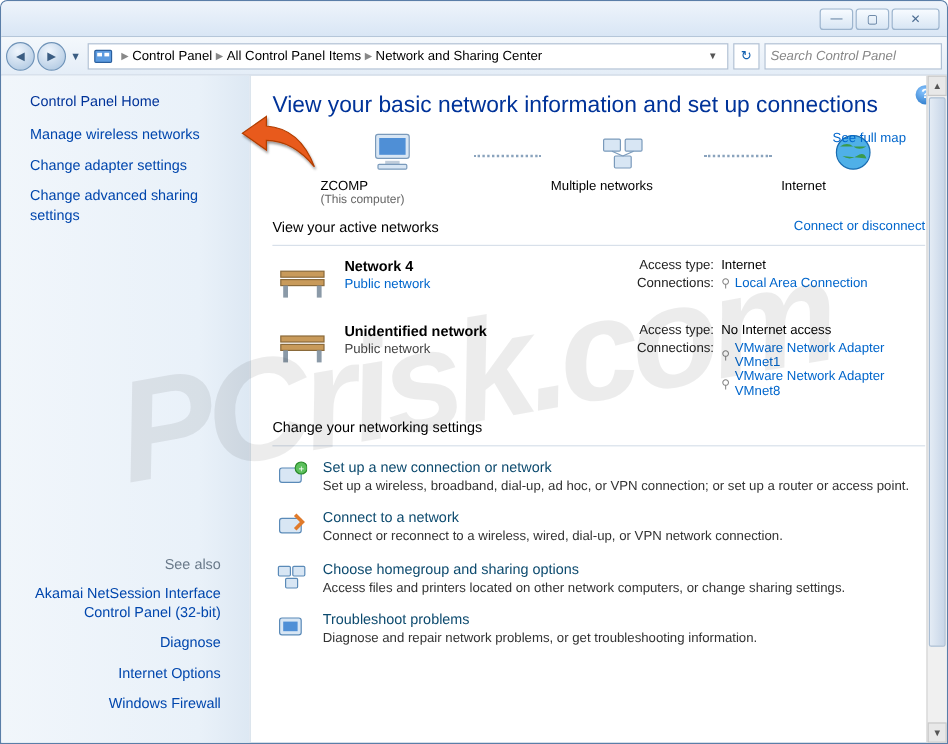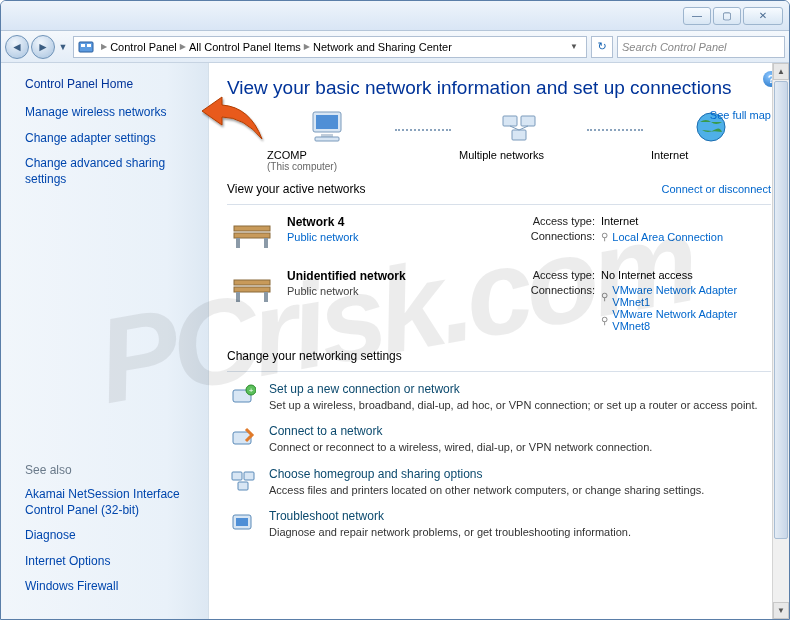--- a/index.html
+++ b/index.html
@@ -11,33 +11,33 @@
 .navbar { height: 32px; background: linear-gradient(to bottom,#f4f8fc,#e4edf7); border-bottom: 1px solid #c6d3e2; display: flex; align-items: center; padding: 0 4px; gap: 4px; }
 .nav-arrow-wrap { display: flex; align-items: center; gap: 2px; }
 .nav-arrow { width: 24px; height: 24px; border-radius: 12px; background: radial-gradient(circle at 40% 30%, #f0f6fd, #a7c2de); border: 1px solid #6f93b8; display: flex; align-items: center; justify-content: center; color: #3b5d82; font-size: 12px; }
 .nav-drop { width: 12px; height: 24px; display: flex; align-items: center; justify-content: center; color: #3b5d82; font-size: 9px; }
 .address { flex: 1; height: 22px; background: #fff; border: 1px solid #b0c0d4; display: flex; align-items: center; padding: 0 4px; font-size: 11px; overflow: hidden; }
 .address .bc-icon { width: 16px; height: 16px; margin-right: 4px; display: inline-flex; align-items: center; justify-content: center; }
 .address .crumb { color: #000; white-space: nowrap; }
 .address .sep { color: #888; padding: 0 3px; font-size: 8px; }
 .address .drop { margin-left: auto; color: #555; font-size: 8px; padding: 0 4px; }
 .refresh-btn { width: 22px; height: 22px; border: 1px solid #b0c0d4; background: #fff; display: flex; align-items: center; justify-content: center; color: #1260b0; font-size: 11px; }
-.search { width: 168px; height: 22px; border: 1px solid #b0c0d4; background: #fff; display: flex; align-items: center; padding: 0 4px; color: #888; font-style: italic; font-size: 11px; }
+.search { width: 148px; height: 22px; border: 1px solid #b0c0d4; background: #fff; display: flex; align-items: center; padding: 0 4px; color: #888; font-style: italic; font-size: 11px; }
 .body { display: flex; height: calc(100% - 62px); position: relative; }
 .sidebar { width: 208px; background: linear-gradient(to right,#f1f6fb,#e9f1f9 80%,#dde8f3); padding: 14px 24px; border-right: 1px solid #d4dfe9; display: flex; flex-direction: column; position: relative; }
 .sidebar-top { flex: 0 0 auto; }
-.sidebar-bottom { margin-top: auto; padding-top: 12px; }
+.sidebar-bottom { margin-top: auto; padding-top: 12px; text-align: right; }
 .cp-home { color: #003399; font-size: 12px; margin-bottom: 14px; }
 .sb-link { color: #0046ad; font-size: 12px; margin-bottom: 10px; cursor: pointer; line-height: 1.3; }
 .see-also { color: #6a7a8a; font-size: 12px; margin-bottom: 10px; }
 .content { flex: 1; padding: 14px 18px 0 18px; overflow: hidden; position: relative; }
 .help-icon { position: absolute; top: 8px; right: 10px; width: 16px; height: 16px; border-radius: 8px; background: radial-gradient(circle at 40% 30%, #8bc6ff, #1a6cc0); color: #fff; font-size: 11px; font-weight: bold; display: flex; align-items: center; justify-content: center; }
 .heading { color: #003399; font-size: 19px; margin-bottom: 10px; font-weight: normal; }
 .map-row { display: flex; align-items: flex-start; justify-content: space-between; margin: 6px 0 10px 0; padding-left: 40px; position: relative; }
-.map-link { color: #0066cc; font-size: 11px; position: absolute; right: 0; top: 0; cursor: pointer; }
+.map-link { color: #0066cc; font-size: 11px; position: absolute; right: 16px; top: 0; cursor: pointer; }
 .map-node { text-align: left; font-size: 11px; width: 120px; }
 .map-icon { width: 40px; height: 36px; margin: 0 auto 4px auto; display: flex; align-items: center; justify-content: center; }
 .map-sub { color: #666; font-size: 10px; }
 .map-line { flex: 1; border-top: 2px dotted #8aa3bd; margin: 20px 8px 0 8px; height: 0; }
 .section-label { font-size: 12px; color: #000; margin: 4px 0 8px 0; display: flex; justify-content: space-between; align-items: center; }
 .sec-link { color: #0066cc; font-size: 11px; cursor: pointer; }
 .divider { height: 1px; background: #d8e0ea; margin: 4px 0 10px 0; }
 .net-block { display: flex; align-items: flex-start; margin-bottom: 14px; }
 .net-icon { width: 50px; height: 40px; margin-right: 10px; display: flex; align-items: center; justify-content: center; font-size: 28px; }
 .net-info { width: 180px; }
@@ -276,21 +276,21 @@
           </div>
         </div>
         <div class="item">
           <div class="sicon">
               <svg width="26" height="26" viewBox="0 0 26 26">
                 <rect x="3" y="5" width="18" height="14" rx="2" fill="#d8e6f4" stroke="#5a8ab8"></rect>
                 <rect x="6" y="8" width="12" height="8" fill="#4f8fd6"></rect>
               </svg>
             </div>
           <div class="stext">
-            <div class="title">Troubleshoot network</div>
+            <div class="title">Troubleshoot problems</div>
             <div class="desc">Diagnose and repair network problems, or get troubleshooting information.</div>
           </div>
         </div>
       </div>
     </div>
 
     <div class="scrollbar">
       <div class="scroll-up">▲</div>
       <div class="scroll-thumb"></div>
       <div class="scroll-down">▼</div>

